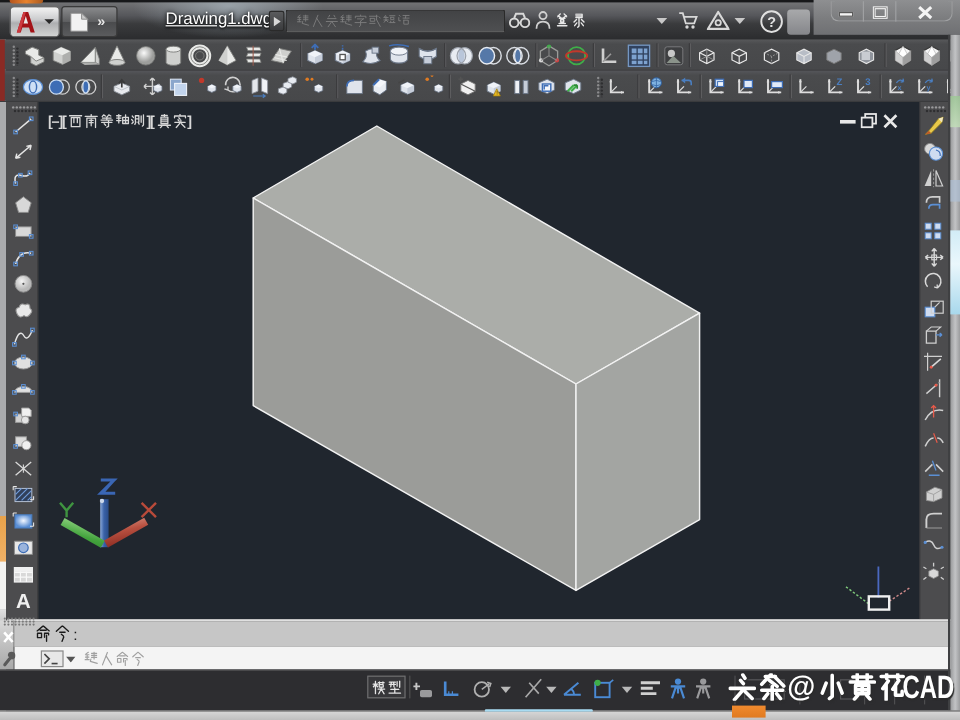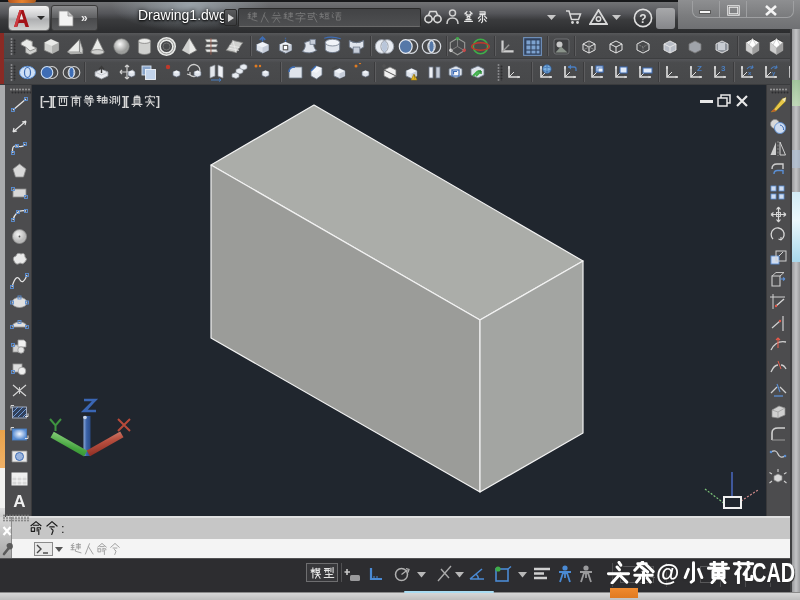--- a/index.html
+++ b/index.html
@@ -26,21 +26,21 @@
     <svg style="position:absolute;left:36px;top:15px;" width="10" height="6" viewBox="0 0 10 6">
       <path d="M1 1 L5 5 L9 1 Z" fill="#2a2a2a"></path>
     </svg>
     <div style="position:absolute;left:51px;top:5px;width:47px;height:26px;background:linear-gradient(#8a8b8d,#5e5f61 50%,#4a4b4d 52%,#5a5b5d);border-radius:3px;border:1px solid #3a3a3a;box-sizing:border-box;"></div>
     <svg style="position:absolute;left:58px;top:10px;" width="16" height="17" viewBox="0 0 16 17">
 <path d="M1 1 L10 1 L15 6 L15 16 L1 16 Z" fill="#f2f2f2" stroke="#8a8a8a" stroke-width="0.8"></path>
 <path d="M10 1 L10 6 L15 6 Z" fill="#c9c9c9" stroke="#8a8a8a" stroke-width="0.8"></path>
 </svg>
     <div class="ab" style="left:81px;top:11px;color:#e8e8e8;font-size:12px;font-weight:bold;">»</div>
     <div style="position:absolute;left:110px;top:2px;width:160px;height:30px;background:radial-gradient(ellipse at 50% 10%,rgba(190,205,215,.55),rgba(120,130,140,0) 70%);"></div>
-    <div class="ab" style="left:138px;top:7px;width:76px;color:#fff;font-size:14px;text-shadow:0 1px 2px #000,0 0 4px #000;">Drawing1.dwg</div>
+    <div class="ab" style="left:138px;top:7px;width:76px;color:#fff;font-size:14px;text-shadow:0 1px 2px #000,0 0 4px #000;text-decoration:underline;">Drawing1.dwg</div>
     <div style="position:absolute;left:224px;top:9px;width:13px;height:17px;background:linear-gradient(#5a5b5d,#3a3b3d);border:1px solid #2a2a2a;box-sizing:border-box;border-radius:2px;"></div>
     <svg style="position:absolute;left:228px;top:14px;" width="6" height="8" viewBox="0 0 6 8">
       <path d="M0 0 L6 4 L0 8Z" fill="#d8d8d8"></path>
     </svg>
     <div style="position:absolute;left:238px;top:8px;width:183px;height:19px;background:linear-gradient(#424345,#4e4f51);border:1px solid #2a2a2a;border-bottom-color:#6a6a6a;box-sizing:border-box;border-radius:2px;"></div>
     <svg style="position:absolute;left:247px;top:12px;opacity:.8;" width="11" height="11" viewBox="0 0 100 100">
       <path d="M30 4 L14 16 M10 22 L34 22 M10 38 L34 38 M22 22 L22 56 M8 56 L36 56 M52 12 L88 12 M52 26 L88 26 M52 40 L88 40 M70 4 L70 52 M48 52 L44 68 L92 82" fill="none" stroke="#8a8a8a" stroke-width="7" stroke-linecap="round" stroke-linejoin="round"></path>
     </svg>
     <svg style="position:absolute;left:259px;top:12px;opacity:.8;" width="11" height="11" viewBox="0 0 100 100">
       <path d="M54 6 L20 92 M44 28 L84 92" fill="none" stroke="#8a8a8a" stroke-width="7" stroke-linecap="round" stroke-linejoin="round"></path>

